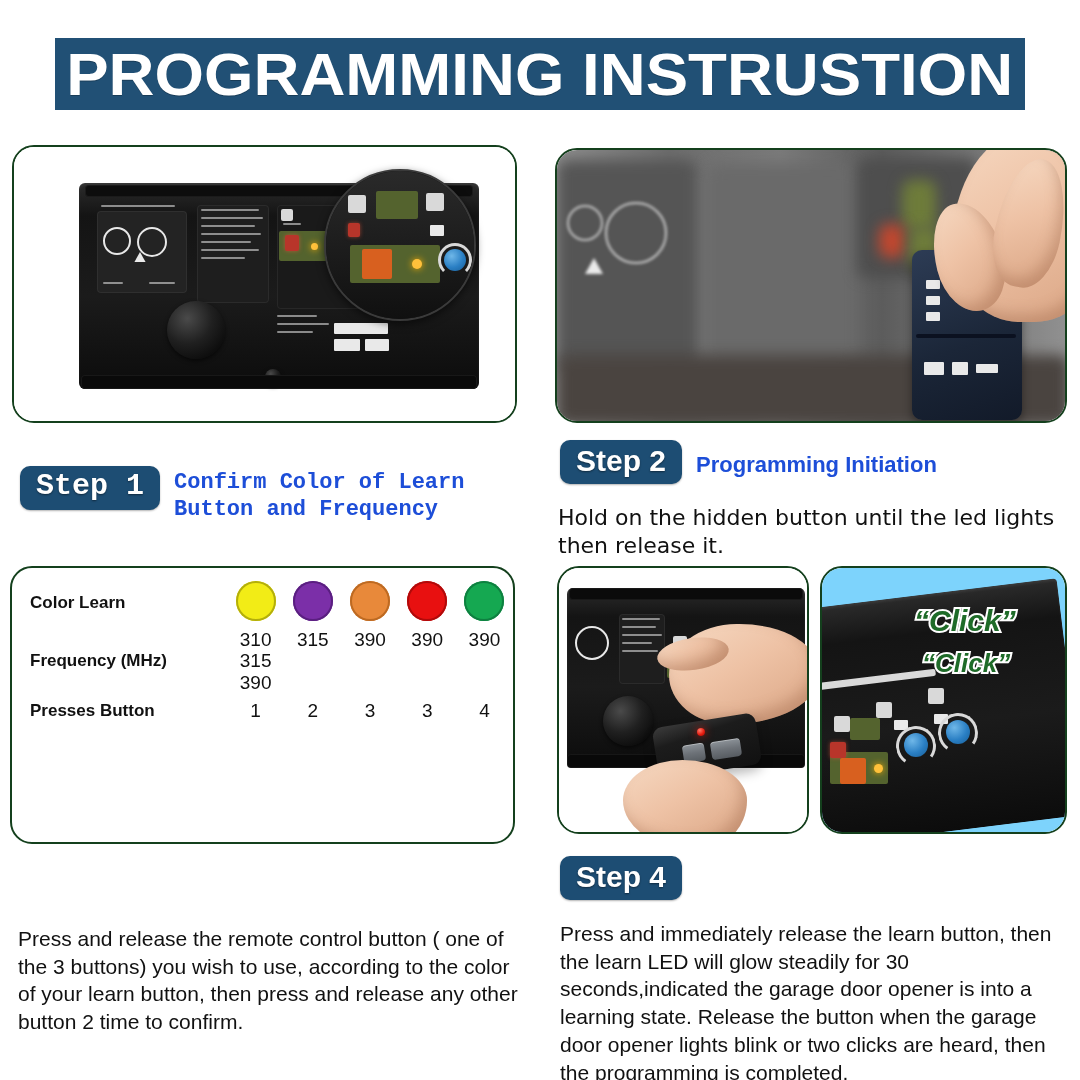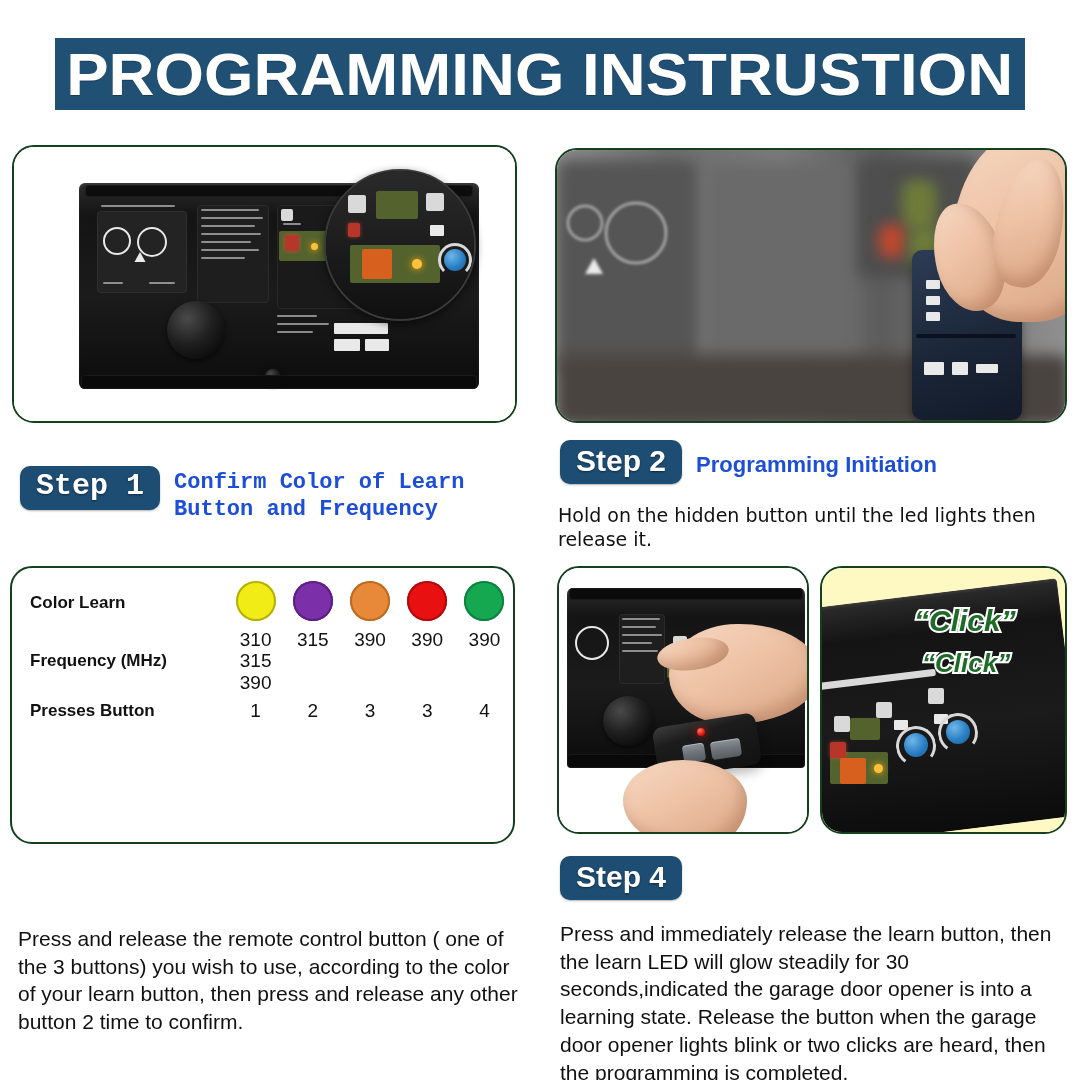--- a/index.html
+++ b/index.html
@@ -36,21 +36,21 @@
   }
   .head-title{
     color:#1d4ed8; font-size:22px; font-weight:bold; line-height:1.22;
     padding-top:4px; max-width:360px;
   }
   .head-title.one-line{ padding-top:12px; }
 
   .body-text{
     position:absolute; font-size:21px; line-height:1.32; color:#111;
   }
-  .body-text.alt{ font-family:"DejaVu Sans", sans-serif; font-size:19px; line-height:1.26; }
+  .body-text.alt{ font-family:"DejaVu Sans", sans-serif; font-size:22px; line-height:1.26; }
 
   
   .tbl{ position:absolute; width:100%; }
   .tbl-row{ display:flex; align-items:center; }
   .tbl-label{
     width:215px; padding-left:18px; font-size:17px; font-weight:bold; color:#111;
   }
   .tbl-cells{ flex:1; display:flex; }
   .tbl-cell{ flex:1; text-align:center; font-size:19px; line-height:1.12; }
   .dot{ width:40px; height:40px; border-radius:50%; display:inline-block; }
@@ -346,21 +346,21 @@
 
       <div class="remote" style="left:96px; top:152px; width:104px; height:52px; border-radius:10px; transform:rotate(-9deg);"></div>
       <div class="rled" style="left:138px; top:160px; width:8px; height:8px;"></div>
       <div class="rbtn" style="left:124px; top:176px; width:22px; height:18px; transform:rotate(-9deg);"></div>
       <div class="rbtn" style="left:152px; top:172px; width:30px; height:18px; transform:rotate(-9deg);"></div>
       <div class="hand" style="left:64px; top:192px; width:124px; height:90px; border-radius:48% 52% 40% 60%/45% 45% 55% 55%;"></div>
     </div>
   </div>
 
   <div class="frame" style="left:820px; top:566px; width:247px; height:268px;">
-    <div class="photo" style="background:#fef9c3;">
+    <div class="photo" style="background:#7dd3fc;">
       <div class="opener" style="left:-22px; top:26px; width:272px; height:238px; transform:rotate(-7deg); border-radius:4px;"></div>
       <div class="silvertab" style="left:-6px; top:108px; width:120px; height:7px; transform:rotate(-7deg);"></div>
       <div class="silvertab" style="left:54px; top:134px; width:16px; height:16px;"></div>
       <div class="silvertab" style="left:106px; top:120px; width:16px; height:16px;"></div>
       <div class="silvertab" style="left:12px; top:148px; width:16px; height:16px;"></div>
       <div class="label-white" style="left:72px; top:152px; width:14px; height:10px;"></div>
       <div class="label-white" style="left:112px; top:146px; width:14px; height:10px;"></div>
       <div class="pcb" style="left:28px; top:150px; width:30px; height:22px;"></div>
       <div class="pcb" style="left:8px; top:184px; width:58px; height:32px;"></div>
       <div class="redbtn" style="left:8px; top:174px; width:16px; height:16px;"></div>

